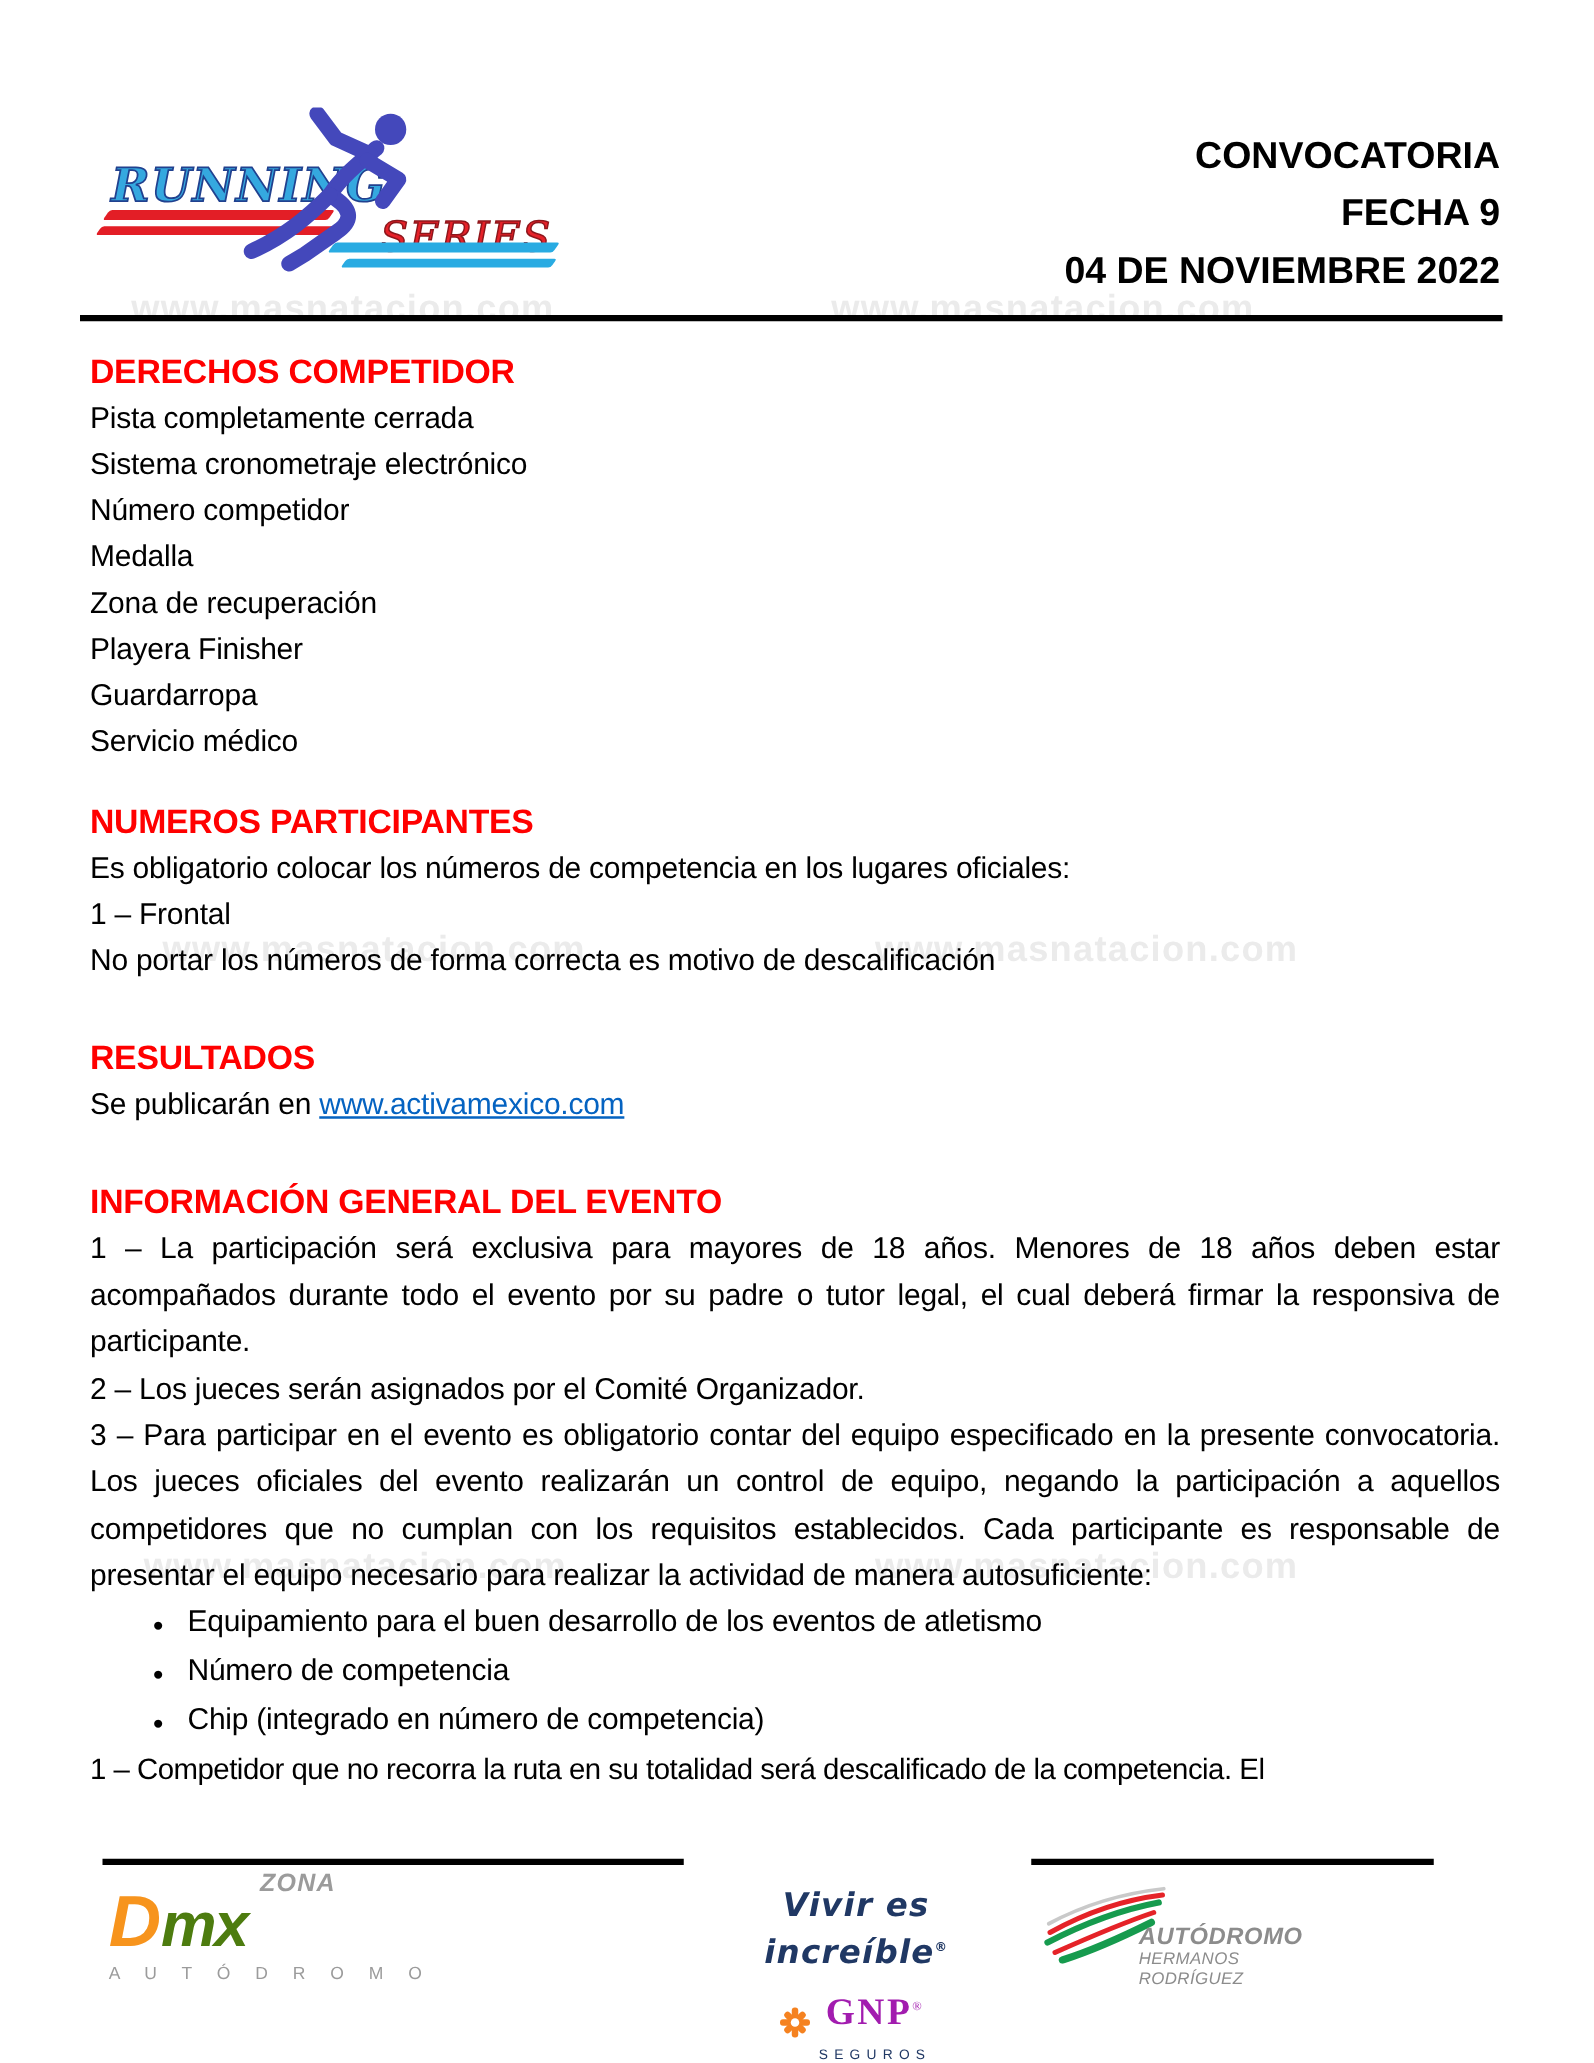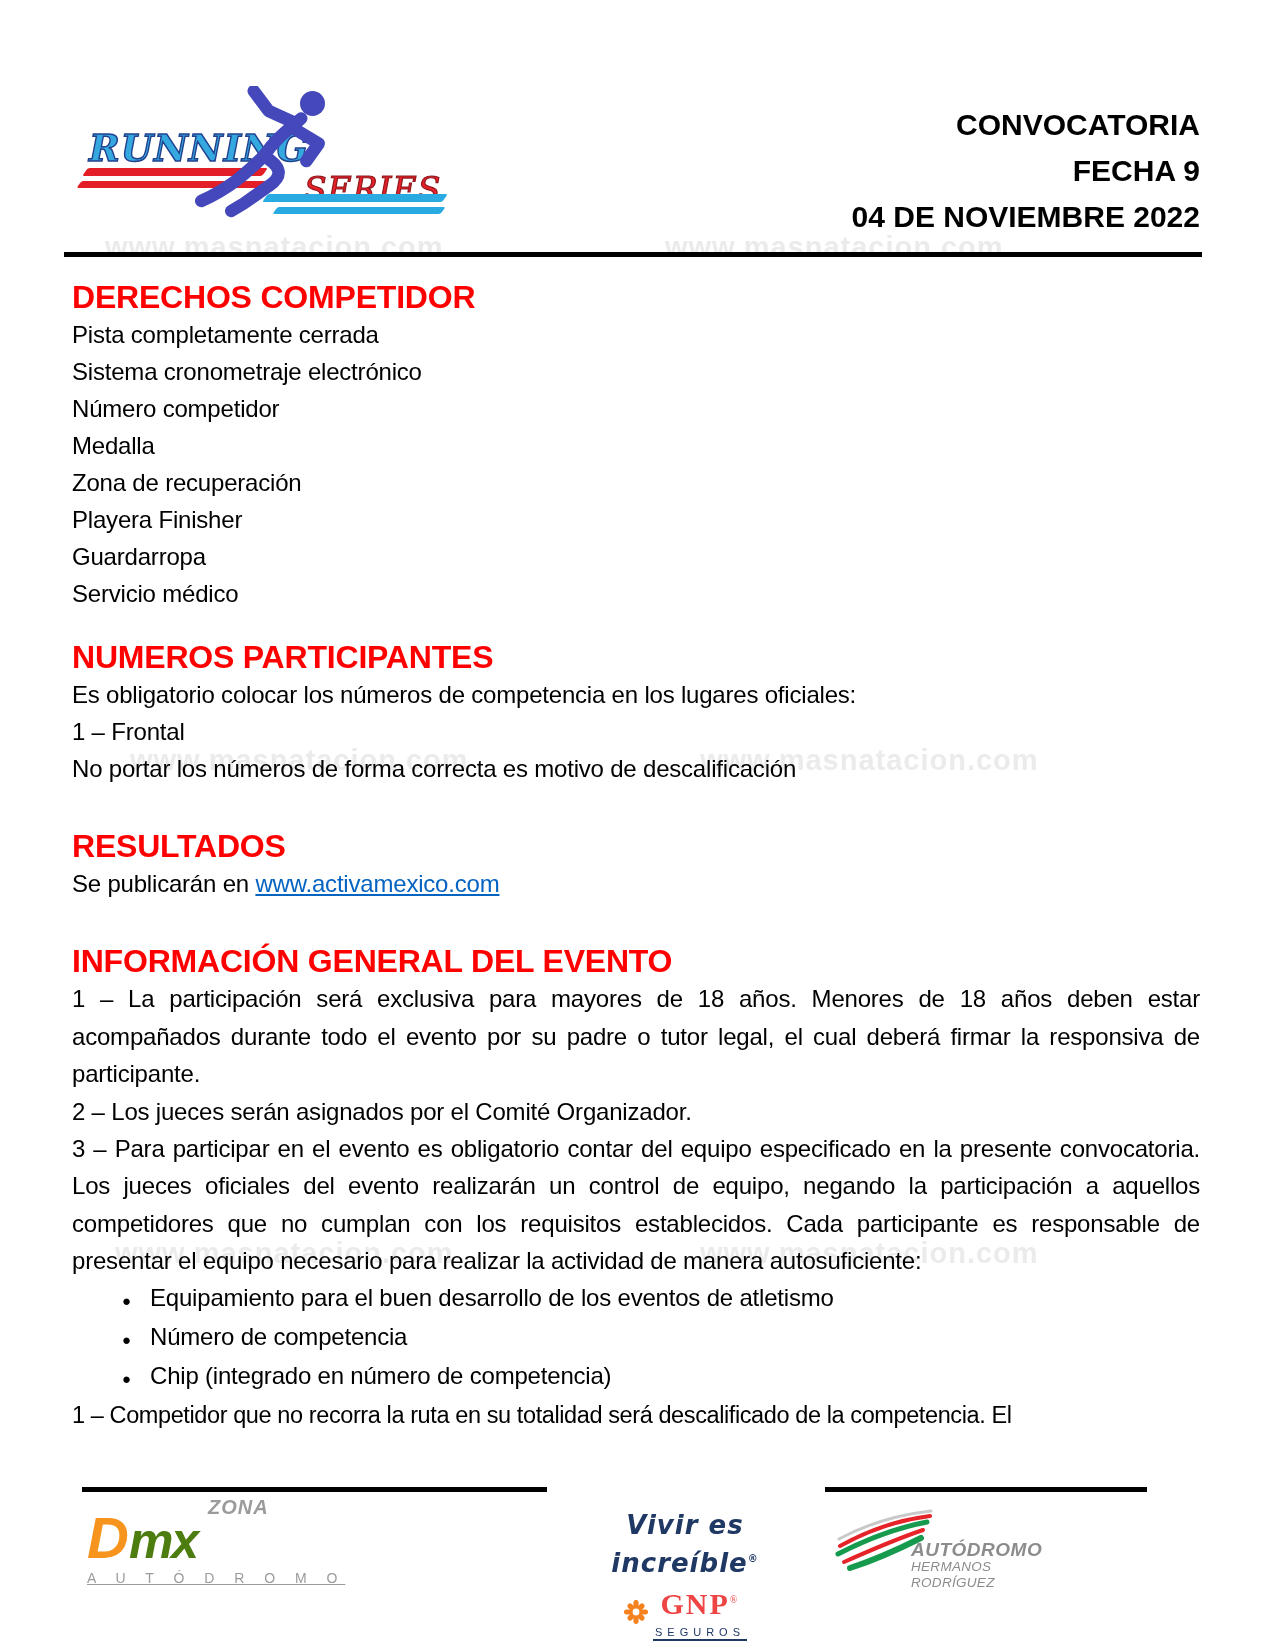--- a/index.html
+++ b/index.html
@@ -54,21 +54,21 @@
     text-align:right; font-weight:bold;
     font-size:30px; line-height:46px; letter-spacing:0px;
   }
   .header-rule {
     position:absolute; left:64px; top:252px; width:1138px; height:5px;
     background:#000; z-index:2;
   }
   
   .content { position:absolute; left:72px; top:279px; width:1128px; z-index:1; }
   .sec-heading {
-    font-size:32px; font-weight:bold; color:#ff0000;
+    font-size:27px; font-weight:bold; color:#ff0000;
     line-height:37px; letter-spacing:-0.2px;
   }
   .body-line { font-size:24px; line-height:37px; letter-spacing:-0.2px; }
   .para {
     font-size:24px; line-height:37.5px; letter-spacing:-0.2px;
     text-align:justify;
   }
   .gap-sm { height:27px; }
   .gap-md { height:41px; }
   a.doc-link { color:#0563c1; text-decoration:underline; cursor:pointer; }
@@ -84,35 +84,35 @@
   .dmx-zona {
     position:absolute; left:123px; top:0px;
     color:#9b9b9b; font-weight:bold; font-style:italic;
     font-size:20px; letter-spacing:1px;
   }
   .dmx-word { position:absolute; left:2px; top:13px; font-style:italic; font-weight:900; line-height:1; }
   .dmx-d  { font-size:58px; color:#f7941d; }
   .dmx-mx { font-size:50px; color:#4d7c0f; letter-spacing:-2px; }
   .dmx-sub {
     position:absolute; left:2px; top:74px;
-    font-size:14px; color:#9b9b9b; letter-spacing:8px; white-space:nowrap;text-decoration:underline;
+    font-size:14px; color:#9b9b9b; letter-spacing:8px; white-space:nowrap;
   }
 
   .gnp-logo { position:absolute; left:555px; top:1508px; width:260px; text-align:center; z-index:1; }
   .gnp-slogan {
     font-family:"DejaVu Sans", sans-serif;
     font-style:italic; font-weight:bold;
     font-size:26px; color:#203864; letter-spacing:1px; line-height:34px;
   }
   .gnp-slogan sup { font-size:10px; }
   .gnp-row { display:flex; align-items:center; justify-content:center; gap:4px; margin-top:4px; }
   .gnp-nameblock { display:inline-block; border-bottom:2px solid #203864; padding:0 2px 1px 2px; }
   .gnp-name {
     font-family:"Liberation Serif", serif; font-weight:bold;
-    font-size:30px; color:#ef4444; letter-spacing:2px; line-height:32px;margin-top:16px;
+    font-size:30px; color:#a21caf; letter-spacing:2px; line-height:44px;margin-top:16px;
   }
   .gnp-name sup { font-size:10px; font-weight:normal; }
   .gnp-sub { font-size:11px; color:#203864; letter-spacing:5px; margin-top:6px; }
 
   .ahr-logo { position:absolute; left:835px; top:1505px; width:230px; height:80px; z-index:1; }
   .ahr-swoosh { position:absolute; left:0; top:2px; }
   .ahr-text { position:absolute; left:76px; top:36px; color:#8c8c8c; font-style:italic; }
   .ahr-name { font-size:19px; font-weight:900; letter-spacing:0.5px; line-height:18px; }
   .ahr-sub { font-size:13.5px; line-height:16px; letter-spacing:0.3px; }
 </style>

